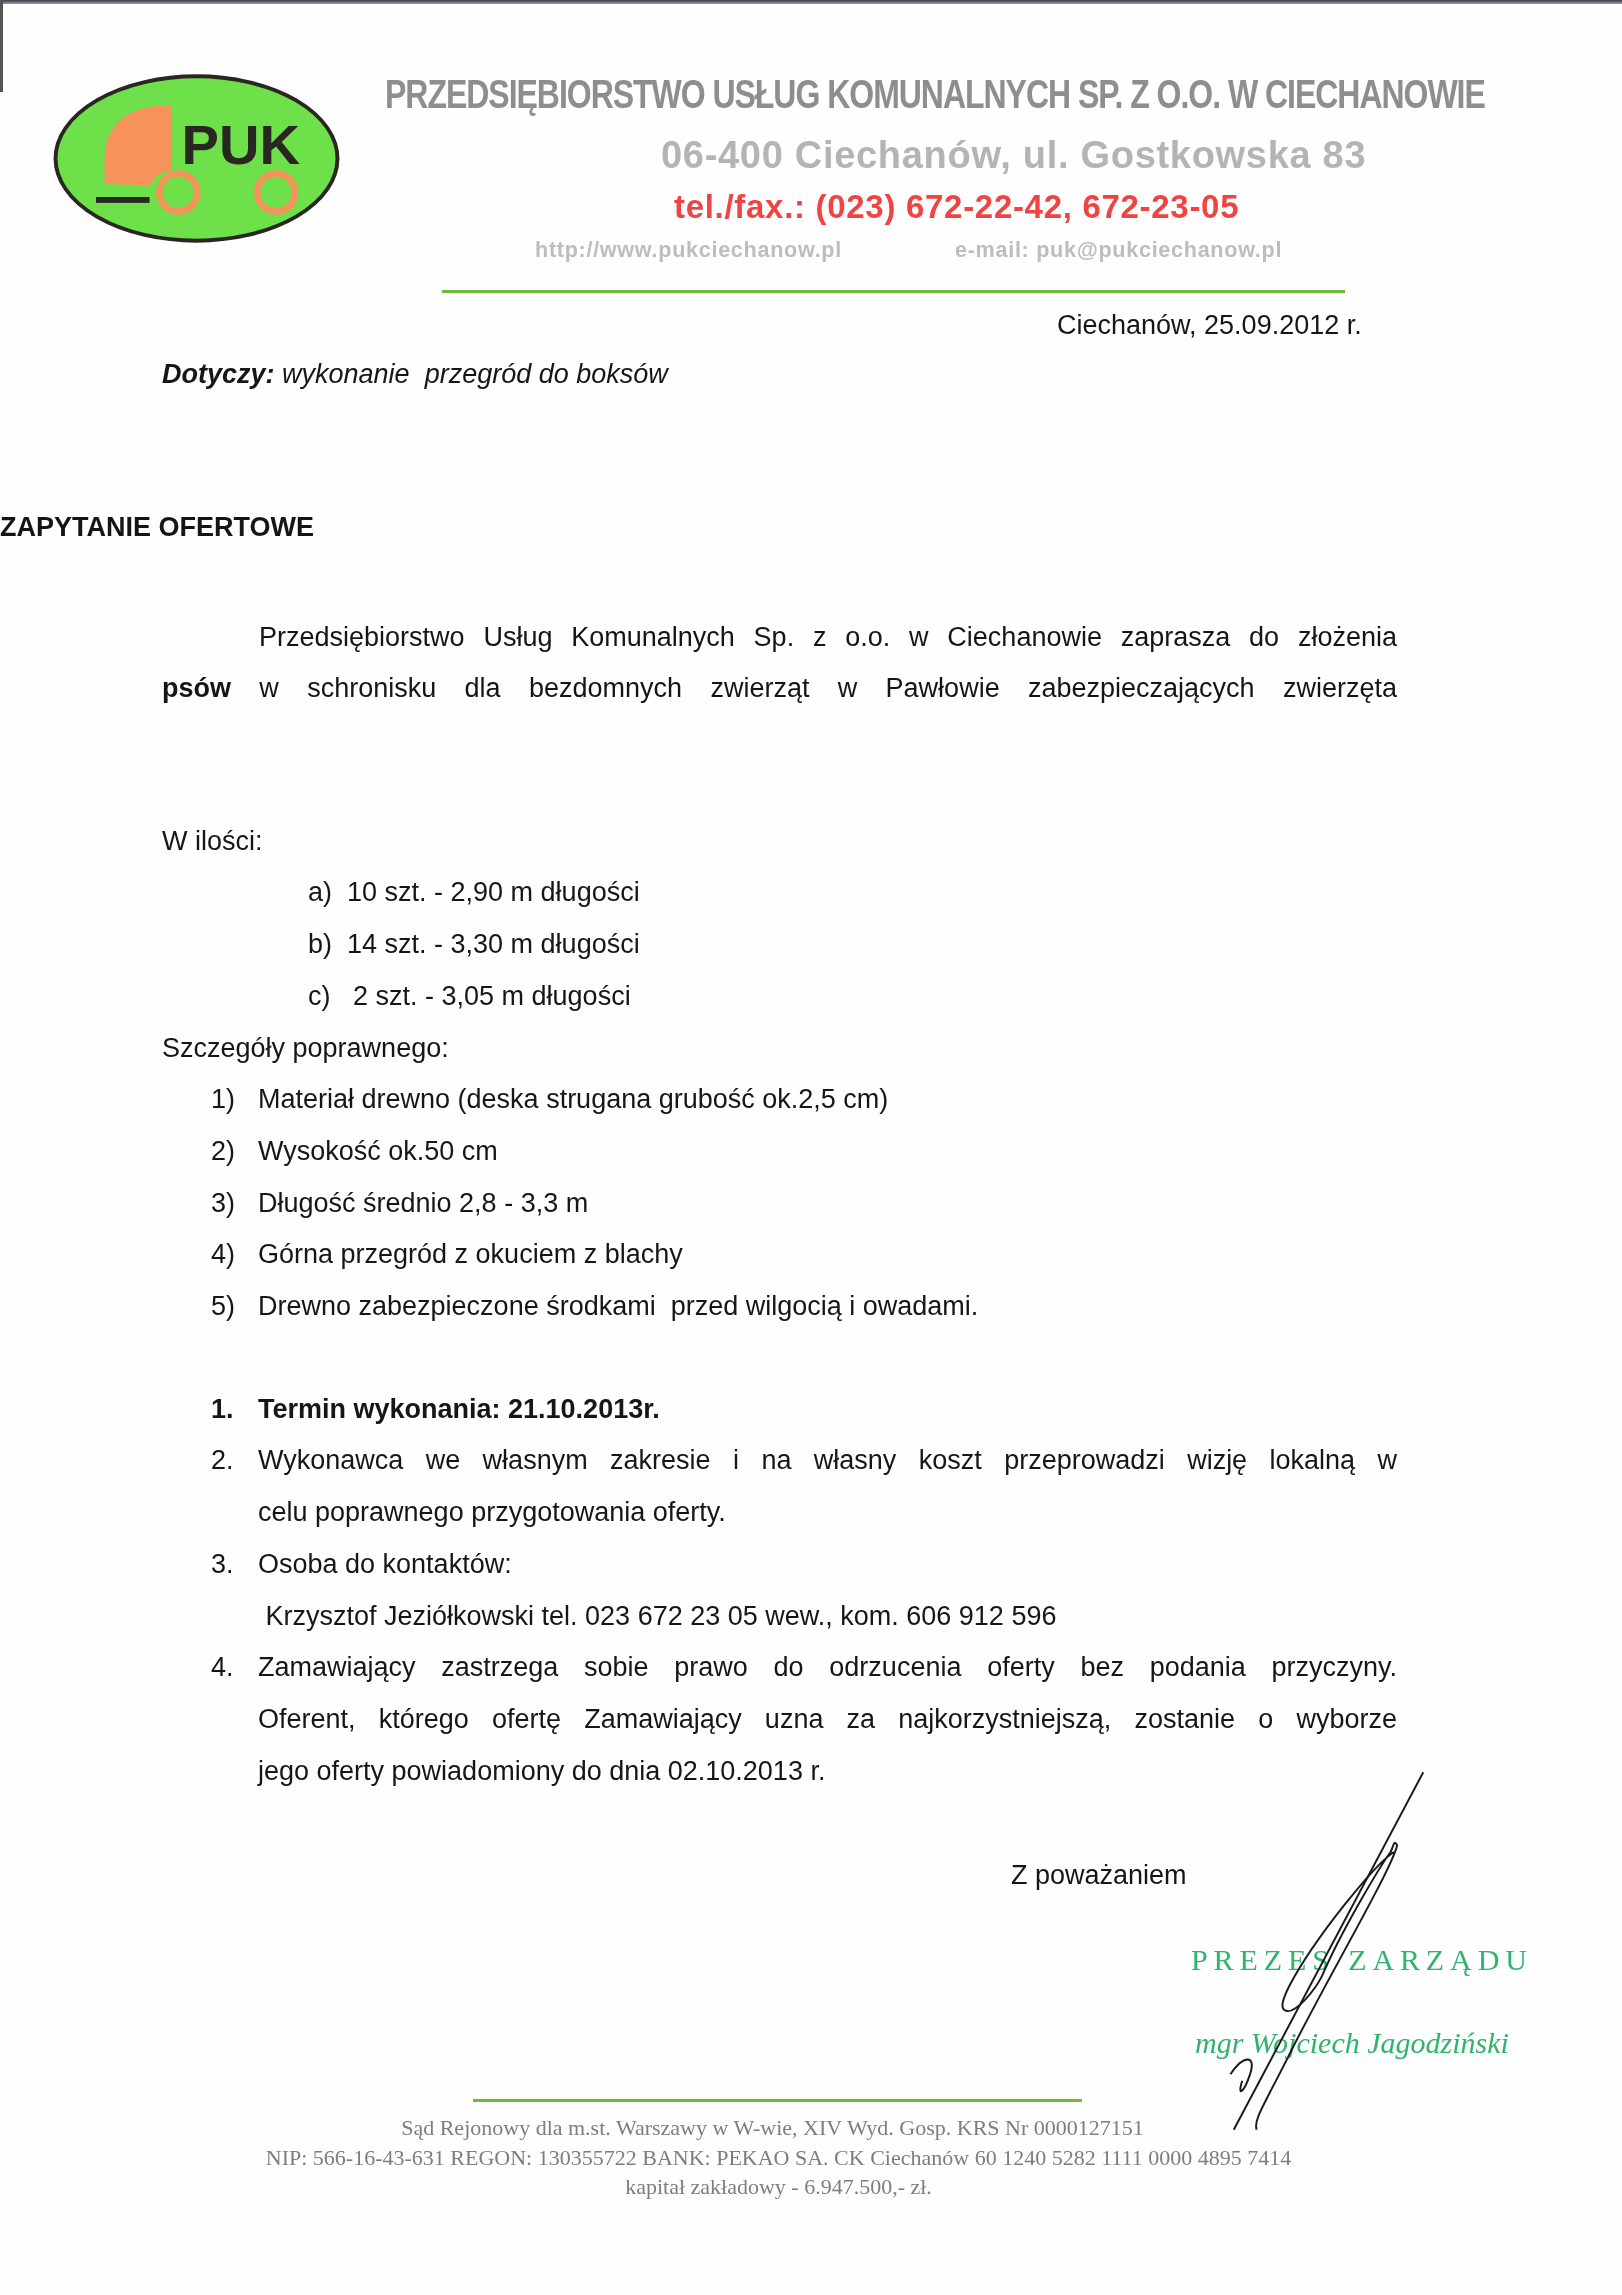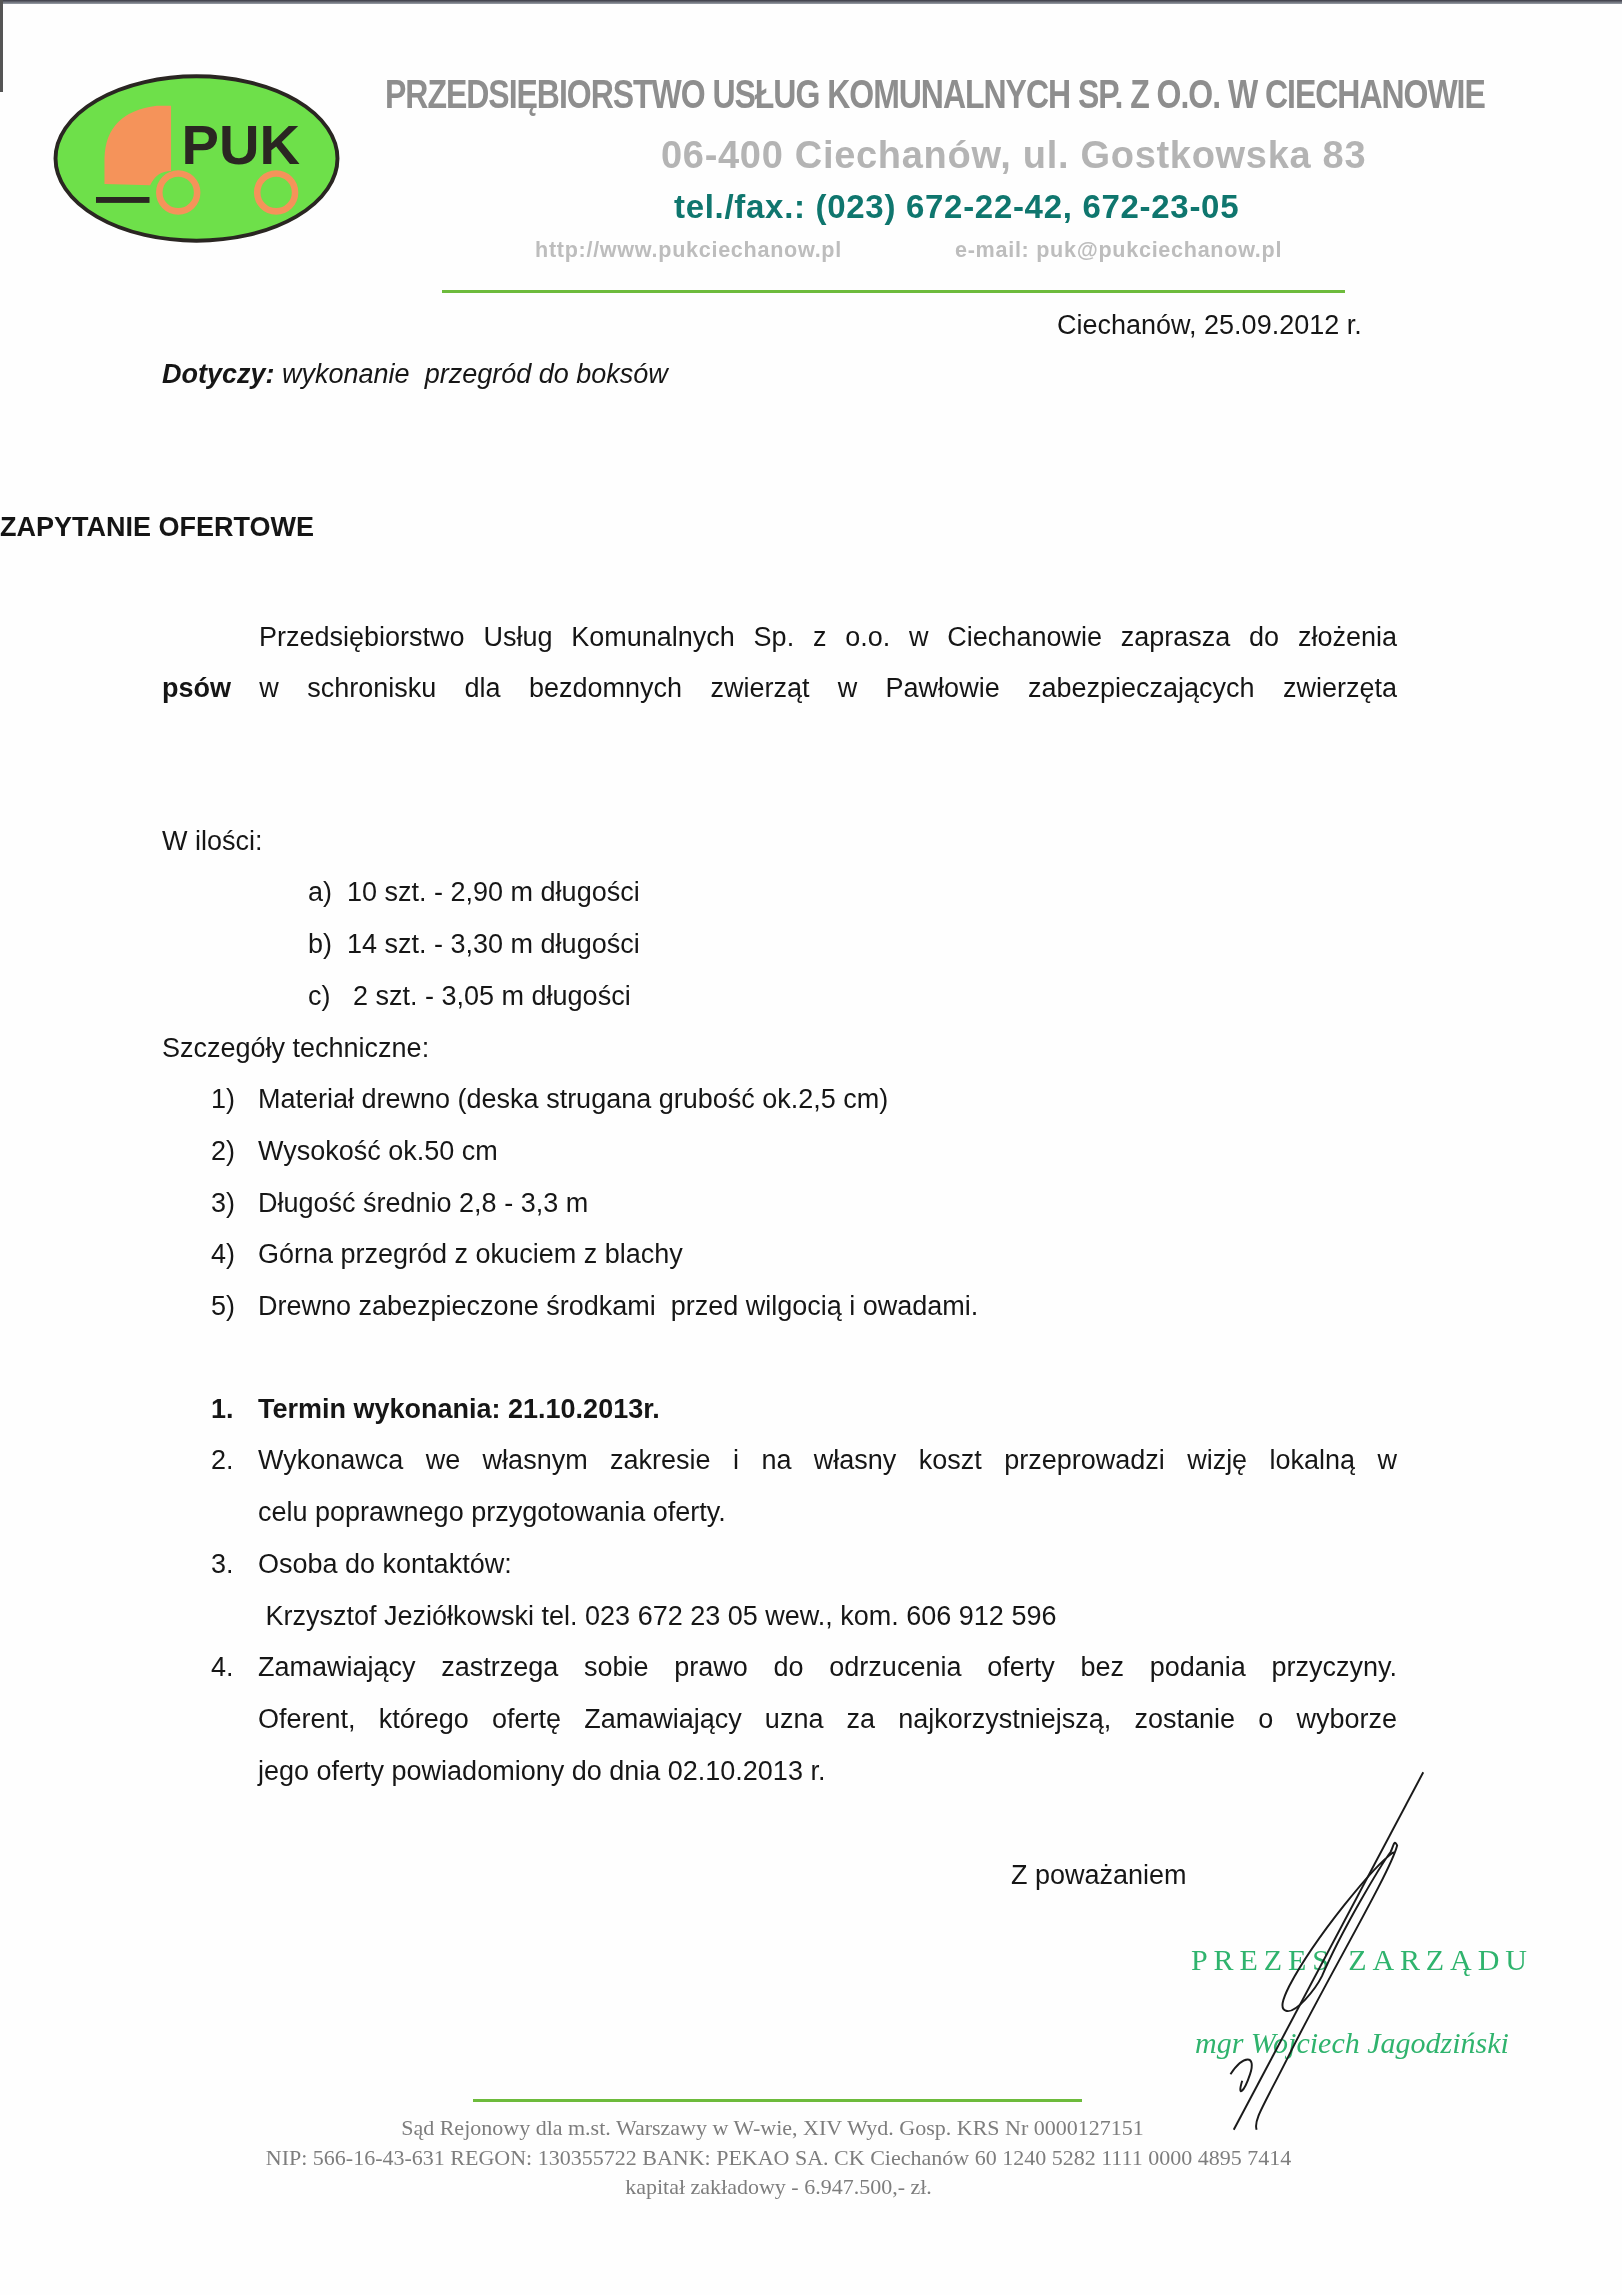--- a/index.html
+++ b/index.html
@@ -10,21 +10,21 @@
   .page-border-left { position:absolute; left:0; top:0; width:2.6px; height:92px; background:#555; }
   .abs { position:absolute; white-space:nowrap; }
 
   
   .logo { position:absolute; left:52px; top:73px; width:289px; height:171px; }
 
   
   .hdr-title { left:385px; top:71px; font-size:41px; font-weight:bold; color:#8e8e8e;
          letter-spacing:-1.3px; transform:scaleX(0.78); transform-origin:left top; font-family:"Liberation Sans", sans-serif; }
   .hdr-addr { left:661px; top:134px; font-size:38px; font-weight:bold; color:#b4b4b4; letter-spacing:0.7px; }
-  .hdr-tel  { left:674px; top:188px; font-size:33px; font-weight:bold; color:#0f766e; letter-spacing:0.7px; }
+  .hdr-tel  { left:674px; top:188px; font-size:33px; font-weight:bold; color:#ef4444; letter-spacing:0.7px; }
   .hdr-web  { left:535px; top:237px; font-size:21.6px; font-weight:bold; color:#bdbdbd; letter-spacing:0.7px; }
   .hdr-mail { left:955px; top:237px; font-size:21.6px; font-weight:bold; color:#bdbdbd; letter-spacing:0.7px; }
   .green-line { position:absolute; height:2.6px; background:#6dbb3c; }
 
   .body-text { font-size:27px; color:#161616; }
   .date { left:1057px; top:310px; }
   .subject { left:162px; top:359px; font-style:italic; }
   .subject b { font-weight:bold; }
   .doc-title { left:0; width:1557px; top:512px; font-size:27px; font-weight:bold; }
 
@@ -98,21 +98,21 @@
 <div class="abs body-text qty-item" style="top:877px;">
   <span>a)</span>&nbsp;&nbsp;<span style="white-space:pre;">10 szt. - 2,90 m długości</span>
 </div>
 <div class="abs body-text qty-item" style="top:929px;">
   <span>b)</span>&nbsp;&nbsp;<span style="white-space:pre;margin-top:12px;">14 szt. - 3,30 m długości</span>
 </div>
 <div class="abs body-text qty-item" style="top:981px;">
   <span>c)</span>&nbsp;&nbsp;<span style="white-space:pre;"> 2 szt. - 3,05 m długości</span>
 </div>
 
-<div class="abs body-text tech-label">Szczegóły techniczne:</div>
+<div class="abs body-text tech-label">Szczegóły poprawnego:</div>
 <div class="abs body-text tech-item-num" style="top:1084px;">1)</div>
 <div class="abs body-text tech-item-text" style="top:1084px;">Materiał drewno (deska strugana grubość ok.2,5 cm)</div>
 <div class="abs body-text tech-item-num" style="top:1136px;">2)</div>
 <div class="abs body-text tech-item-text" style="top:1136px;">Wysokość ok.50 cm</div>
 <div class="abs body-text tech-item-num" style="top:1188px;">3)</div>
 <div class="abs body-text tech-item-text" style="top:1188px;">Długość średnio 2,8 - 3,3 m</div>
 <div class="abs body-text tech-item-num" style="top:1239px;">4)</div>
 <div class="abs body-text tech-item-text" style="top:1239px;">Górna przegród z okuciem z blachy</div>
 <div class="abs body-text tech-item-num" style="top:1291px;">5)</div>
 <div class="abs body-text tech-item-text" style="top:1291px; white-space:pre;">Drewno zabezpieczone środkami  przed wilgocią i owadami.</div>

